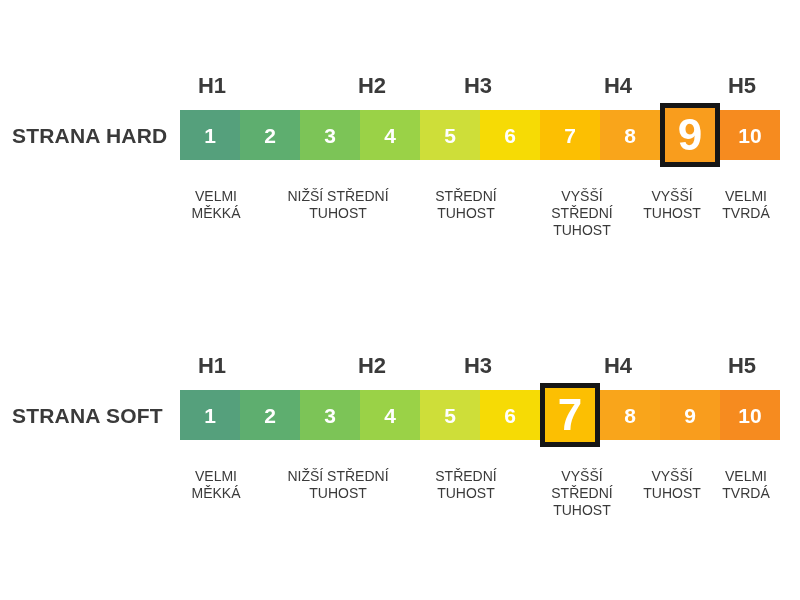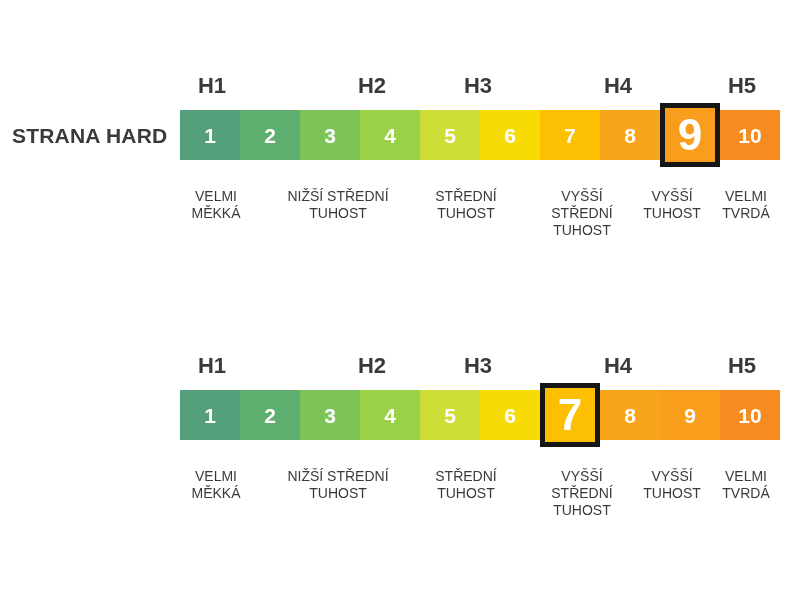--- a/index.html
+++ b/index.html
@@ -110,20 +110,21 @@
     <div class="desc" style="left:582px">VYŠŠÍ
 STŘEDNÍ
 TUHOST</div>
     <div class="desc" style="left:672px">VYŠŠÍ
 TUHOST</div>
     <div class="desc" style="left:746px">VELMI
 TVRDÁ</div>
   </section>
 
   <section class="scale soft">
+    <div class="side-label">STRANA SOFT</div>
 
     <div class="hlabel" style="left:212px">H1</div>
     <div class="hlabel" style="left:372px">H2</div>
     <div class="hlabel" style="left:478px">H3</div>
     <div class="hlabel" style="left:618px">H4</div>
     <div class="hlabel" style="left:742px">H5</div>
 
     <div class="strip">
       <div class="cell" style="background: rgb(85, 160, 124);">
           <span class="num">1</span>

